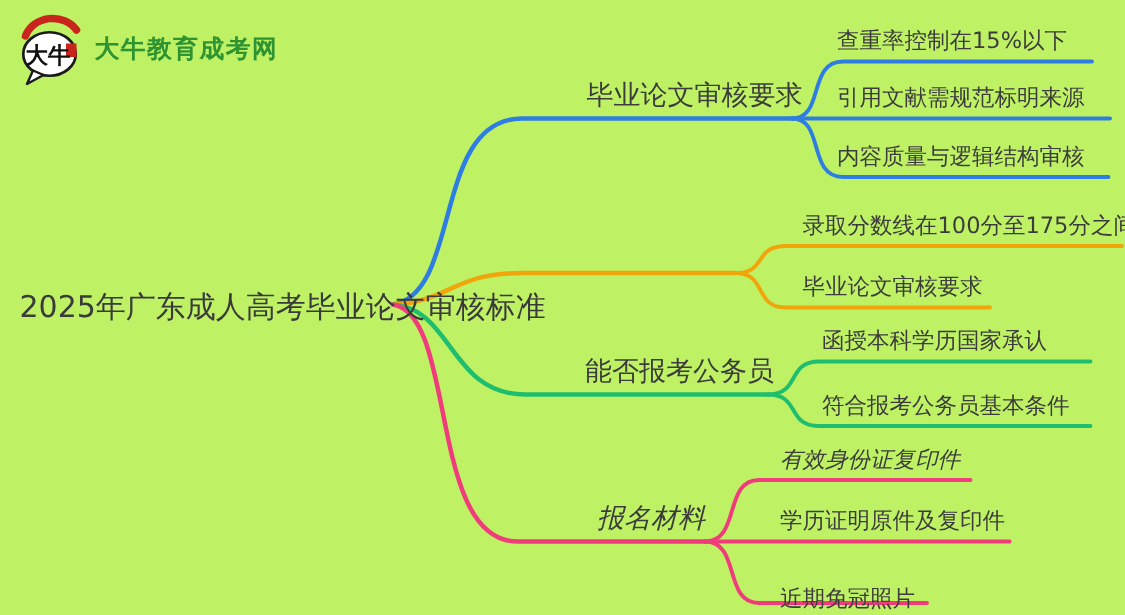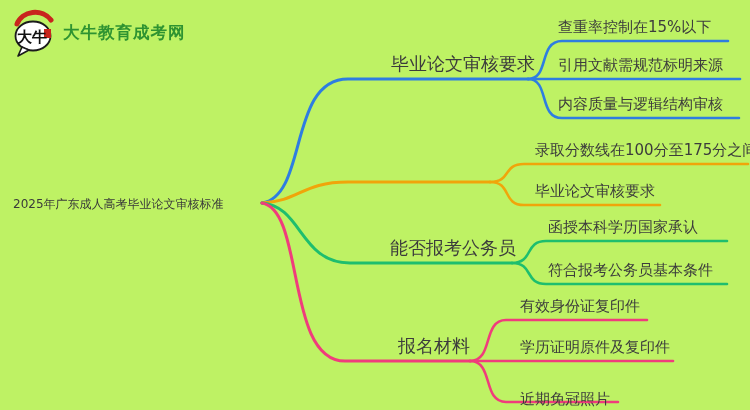--- a/index.html
+++ b/index.html
@@ -9,21 +9,21 @@
     background:#bef264;
     overflow:hidden;
     font-family:"DejaVu Sans","Liberation Sans",sans-serif;
   }
   #map-svg{position:absolute;left:0;top:0;width:750px;height:410px;}
   .txt{
     position:absolute;
     white-space:nowrap;
     color:#3c3c3c;
   }
-  .topic{font-size:12px;line-height:20px;color:#3a3a3a;}
+  .topic{font-size:20px;line-height:20px;color:#3a3a3a;}
   .blabel{font-size:18px;line-height:23px;color:#3c3c3c;margin-left:28px;}
   .child{font-size:15px;line-height:19px;color:#3c3c3c;}
   
   #logo{position:absolute;left:12px;top:9px;display:flex;align-items:center;gap:7px;}
   #logo-text{display:flex;flex-direction:column;justify-content:center;}
   .brand-title{font-size:16.5px;font-weight:bold;letter-spacing:1px;line-height:20px;}
   .brand-domain{font-size:12.5px;font-weight:bold;letter-spacing:0.4px;line-height:15px;}
 </style>
 </head>
 <body>
@@ -61,29 +61,29 @@
     <path d="M262,203 C305,210 285,361 345,361 L470,361" fill="none" stroke-width="3" stroke-linecap="round" stroke="#F03C7C"></path>
     <path d="M470,361 C494,361 482,320 506,320 L647,320" fill="none" stroke-width="2.6" stroke-linecap="round" stroke="#F03C7C"></path>
     <path d="M470,361 L673,361" fill="none" stroke-width="2.6" stroke-linecap="round" stroke="#F03C7C"></path>
     <path d="M470,361 C494,361 482,402 506,402 L618,402" fill="none" stroke-width="2.6" stroke-linecap="round" stroke="#F03C7C"></path>
   </svg>
 
   <div class="txt topic" style="left:13px;top:194px;">2025年广东成人高考毕业论文审核标准</div>
 
   <div class="txt blabel" style="left:363px;top:52px;">毕业论文审核要求</div>
   <div class="txt blabel" style="left:362px;top:236px;">能否报考公务员</div>
-  <div class="txt blabel" style="left:370px;top:334px;">报名材料</div>
+  <div class="txt blabel" style="left:370px;top:334px;font-style:italic;">报名材料</div>
 
   <div class="txt child" style="left:558px;top:18px;">查重率控制在15%以下</div>
   <div class="txt child" style="left:558px;top:56px;">引用文献需规范标明来源</div>
   <div class="txt child" style="left:558px;top:95px;">内容质量与逻辑结构审核</div>
 
   <div class="txt child" style="left:535px;top:141px;">录取分数线在100分至175分之间</div>
   <div class="txt child" style="left:535px;top:182px;">毕业论文审核要求</div>
 
   <div class="txt child" style="left:548px;top:218px;">函授本科学历国家承认</div>
   <div class="txt child" style="left:548px;top:261px;">符合报考公务员基本条件</div>
 
-  <div class="txt child" style="left:520px;top:297px;">有效身份证复印件</div>
+  <div class="txt child" style="left:520px;top:297px;font-style:italic;">有效身份证复印件</div>
   <div class="txt child" style="left:520px;top:338px;">学历证明原件及复印件</div>
   <div class="txt child" style="left:520px;top:390px;">近期免冠照片</div>
 
 </div>
 
 </body></html>

